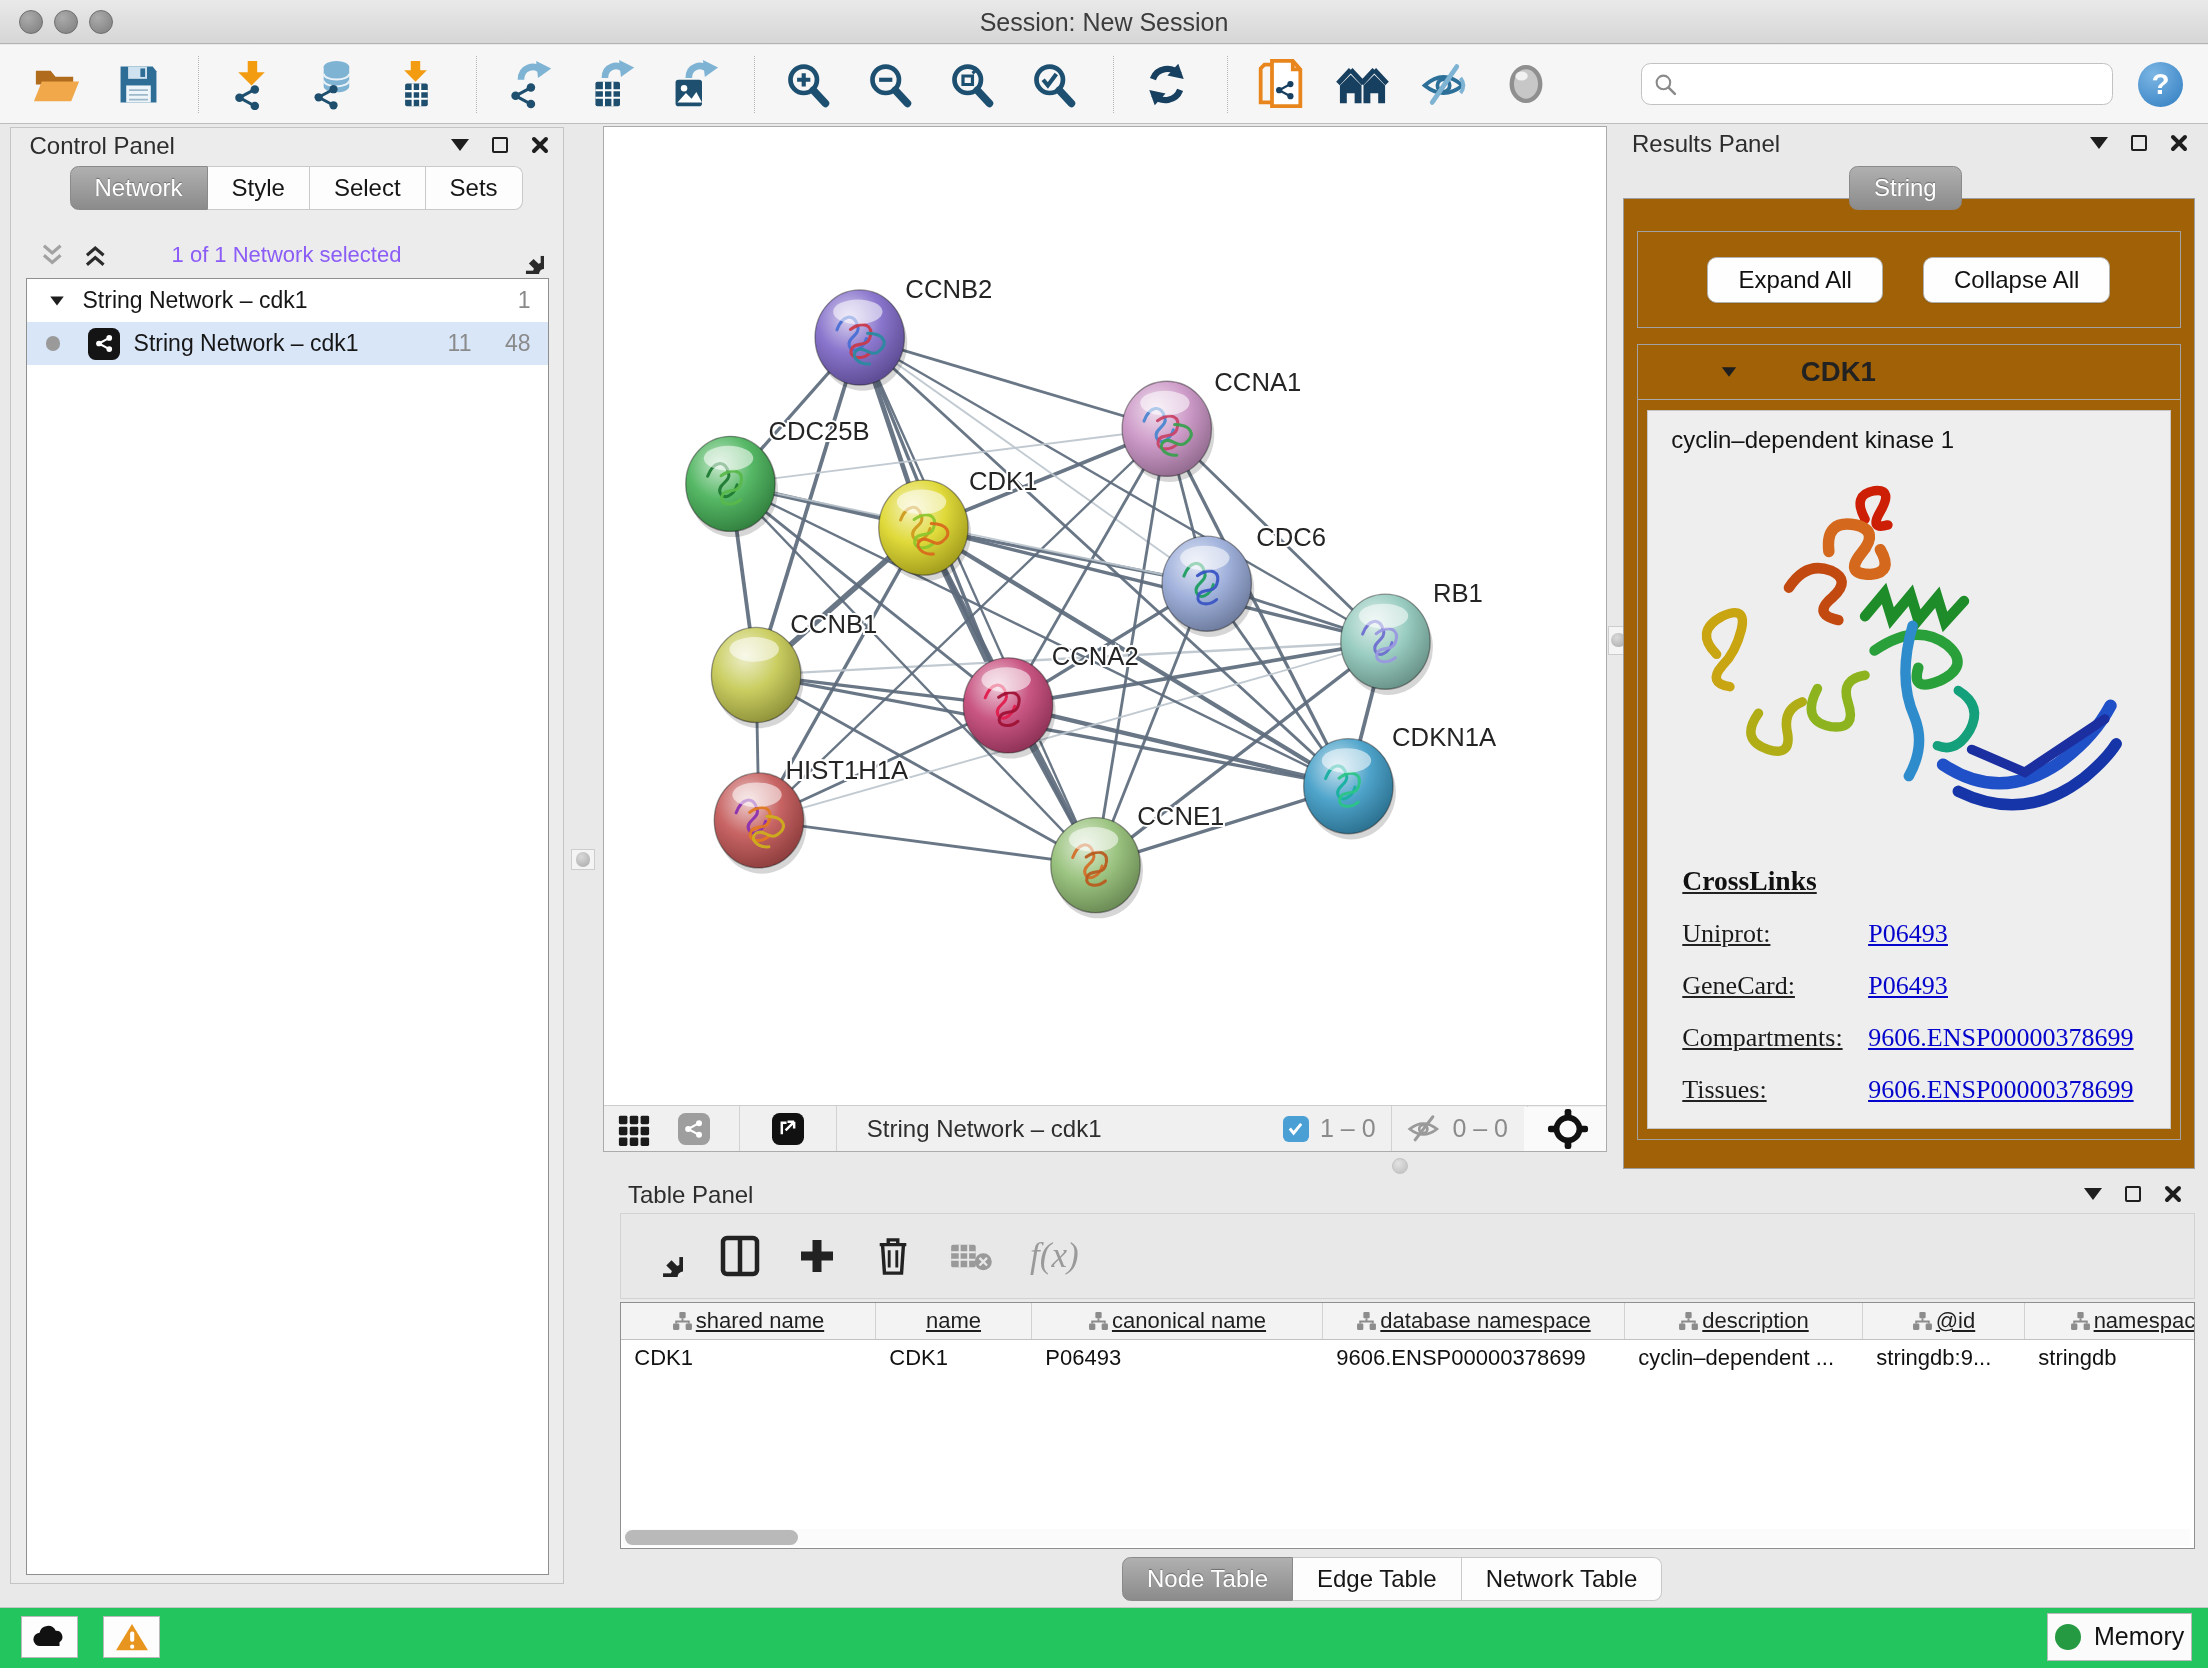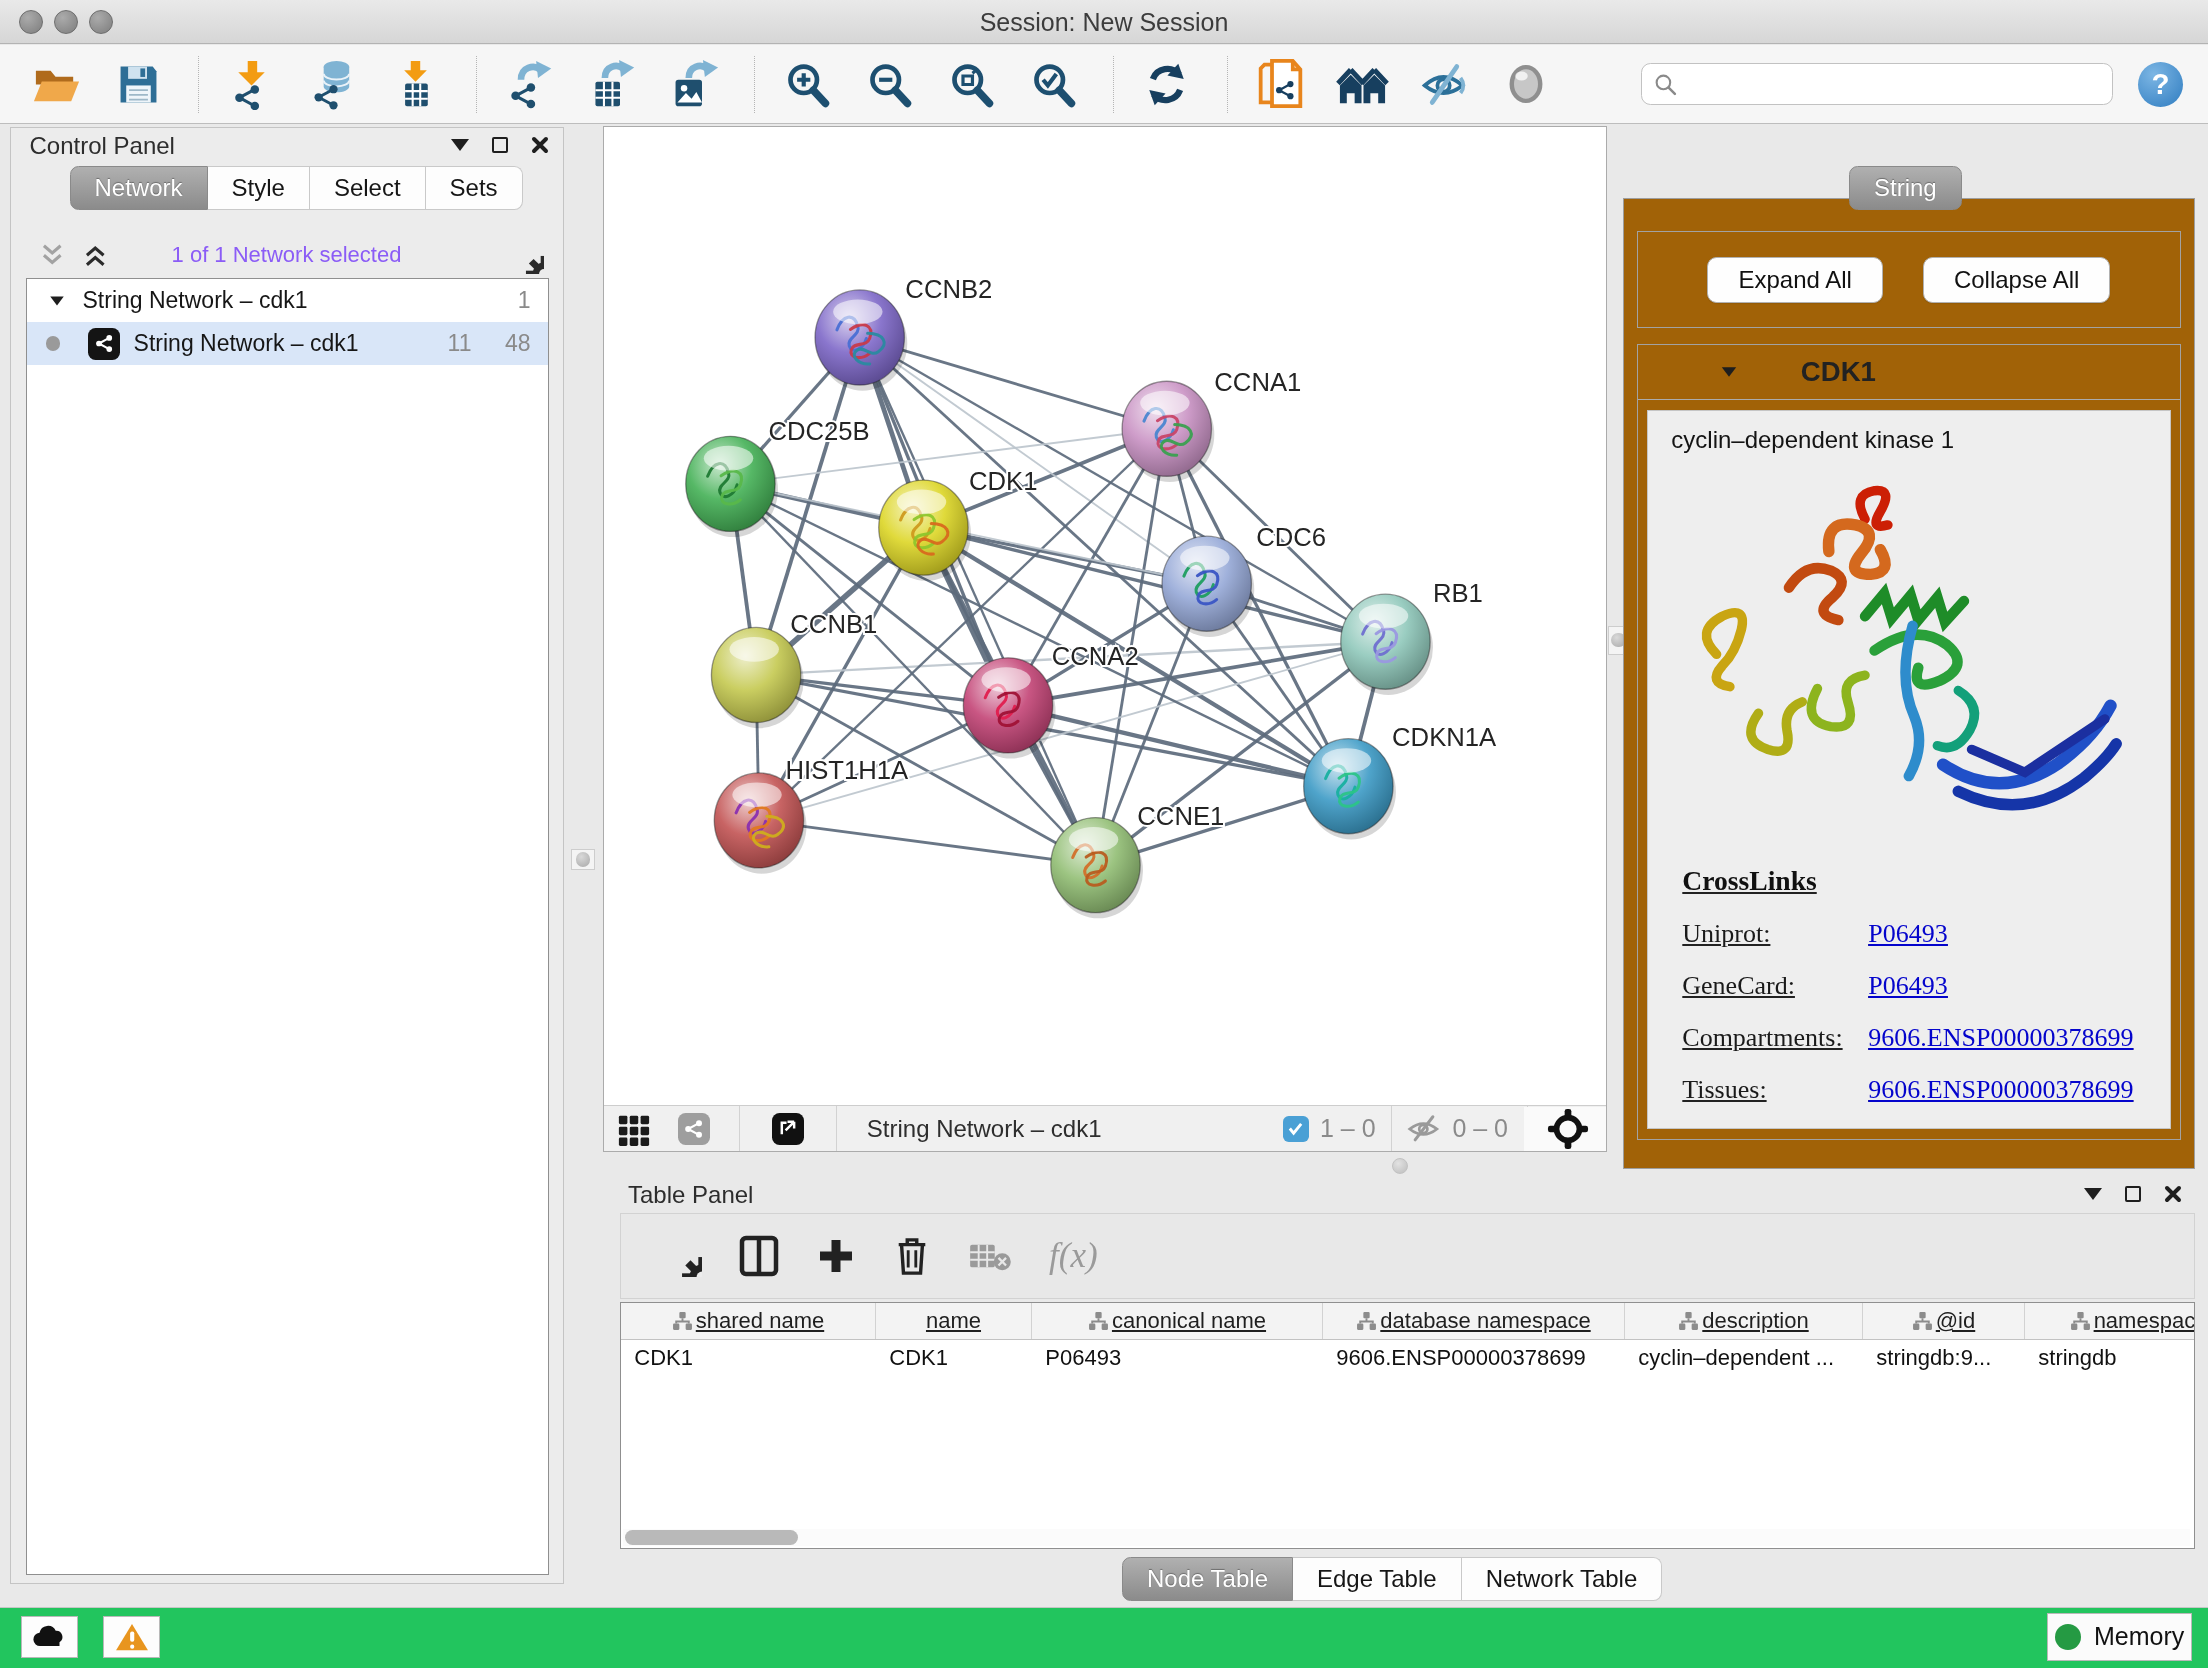--- a/index.html
+++ b/index.html
@@ -87,21 +87,21 @@
   .r-desc { margin:15px 0 0 23px; font-size:24px; color:#141414; }
   .crosslinks { font-family:"Liberation Serif", serif; margin:25px 0 0 34px;text-decoration:underline; }
   .cl-title { font-weight:bold; font-size:27.6px; color:#111; }
   .cl-row { display:flex; margin-top:22px; font-size:26px; color:#1a1a1a; }
   .cl-label { width:186px; flex:0 0 auto; }
   .cl-value { color:#0404cc; text-decoration:underline; }
 
   
   .tpanel { position:absolute; left:603px; top:1177px; width:1598px; height:428px; }
   .t-toolbar { position:absolute; left:17px; top:36px; width:1575px; height:86px; background:#e8e8e8;
-    border:1px solid #d2d2d2; display:flex; align-items:center; padding-left:39px; gap:37px; }
+    border:1px solid #d2d2d2; display:flex; align-items:center; padding-left:20px; gap:37px; }
   .t-table { position:absolute; left:17px; top:125px; width:1575px; height:247px; background:#fff; border:1.9px solid #8f8f8f; overflow:hidden; }
   .t-header { display:flex; height:37px; background:#f3f3f3; border-bottom:1px solid #c2c2c2; }
   .t-hcell { display:flex; align-items:center; justify-content:center; gap:3px; border-right:1px solid #d2d2d2;
     font-size:22px; color:#1f1f1f; flex:0 0 auto; overflow:hidden;text-decoration:underline; }
   .t-row { display:flex; height:36px; align-items:center; }
   .t-cell { padding-left:13.3px; font-size:22px; color:#111; white-space:nowrap; overflow:hidden; flex:0 0 auto; }
   .t-scroll { position:absolute; left:1.9px; bottom:1.9px; width:1567px; height:17px; background:#fbfbfb; }
   .t-thumb { position:absolute; left:1.9px; top:1px; width:173px; height:15px; background:#b9b9b9; border-radius:7.6px; }
   .t-tabs { position:absolute; left:519px; top:380px; }
 
@@ -624,20 +624,30 @@
 
 <div class="h-left">
     <i></i>
   </div>
 <div class="h-right">
     <i></i>
   </div>
 <div class="h-bottom"></div>
 
 <div class="rpanel">
+  <div class="panel-head">
+    <span class="panel-title">Results Panel</span>
+    <span class="head-ctrls">
+      <span class="caret-down"></span>
+      <span class="float-box"></span>
+      <svg width="18" height="18" viewBox="0 0 19 19">
+          <use href="#xGlyph"></use>
+        </svg>
+    </span>
+  </div>
   <div class="r-tab tabs-seg">
     <div class="tab selected single">String</div>
   </div>
   <div class="r-content">
     <div class="r-expand">
       <div class="btn">Expand All</div>
       <div class="btn">Collapse All</div>
     </div>
     <div class="r-card">
       <div class="r-card-head">

